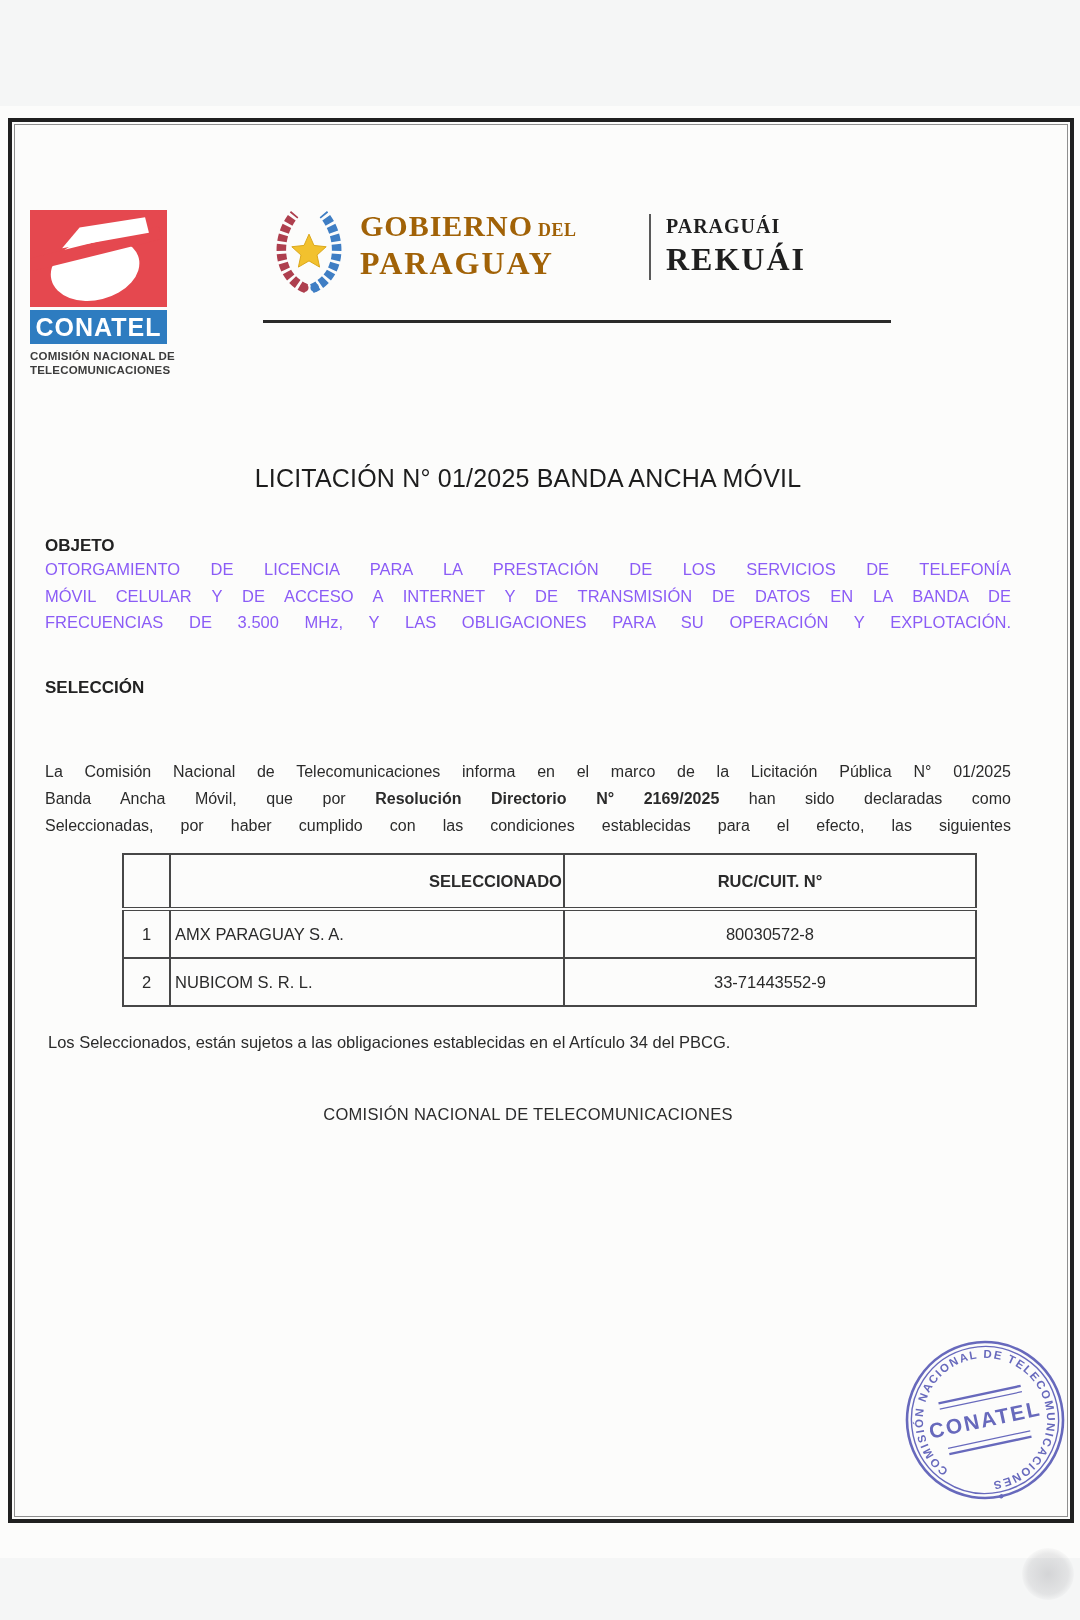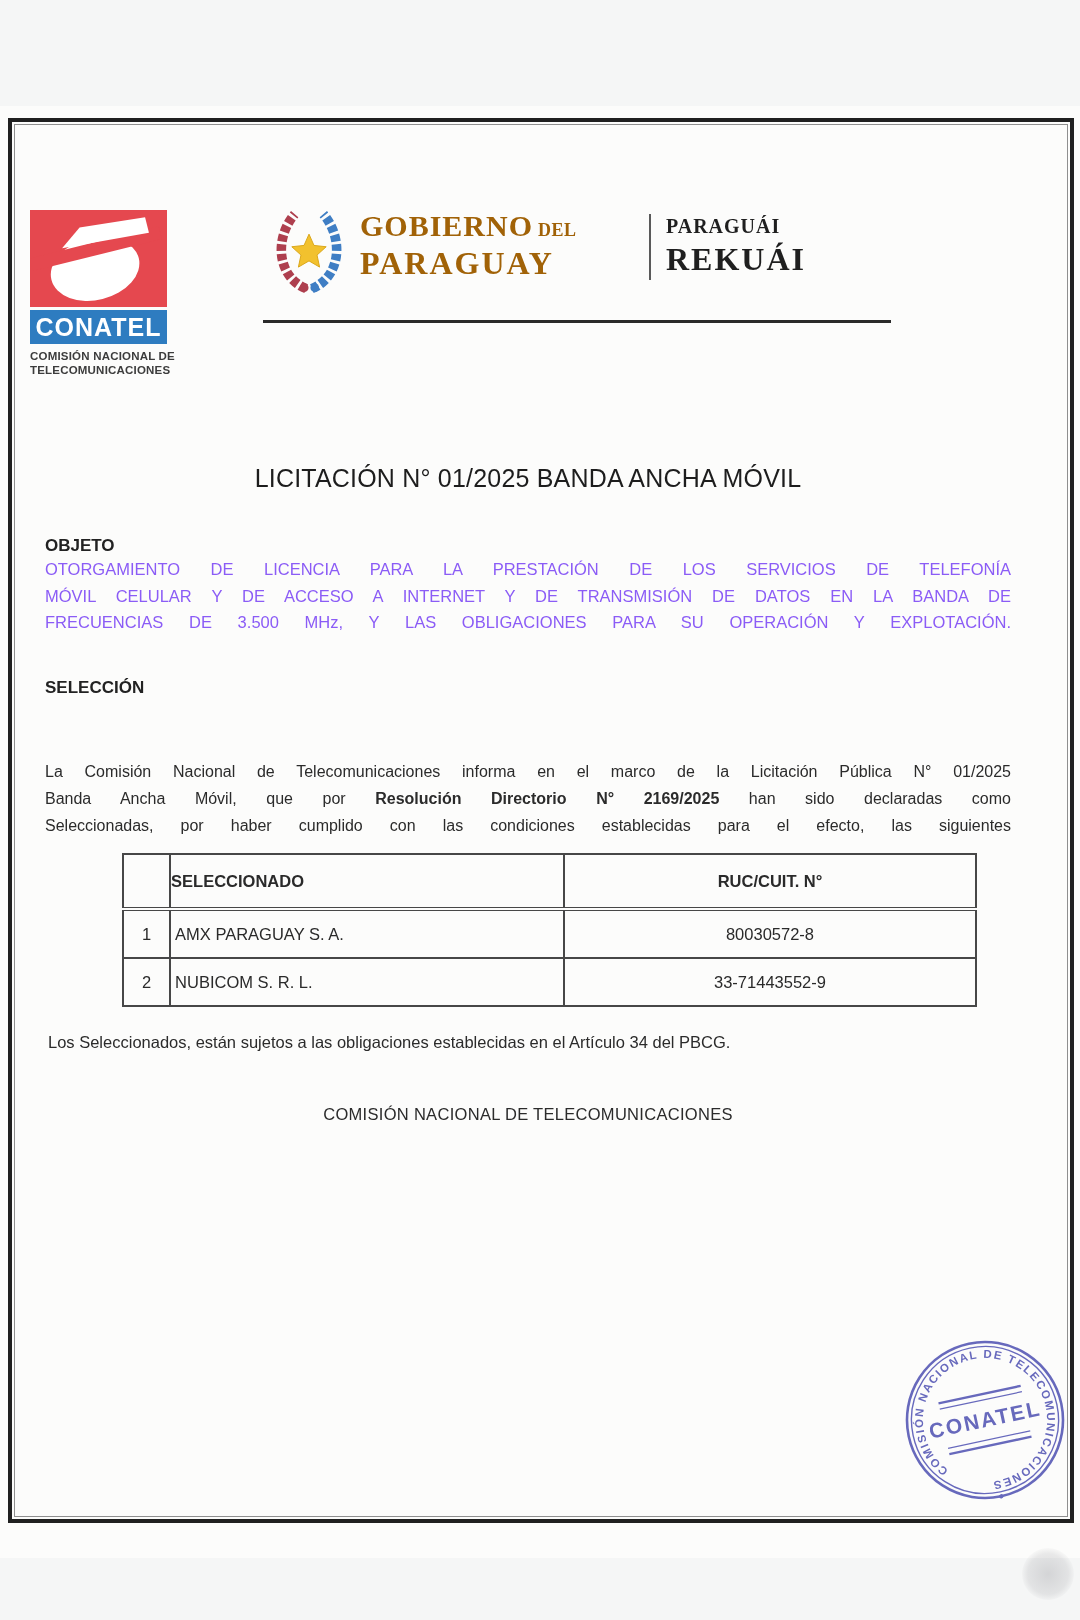--- a/index.html
+++ b/index.html
@@ -140,21 +140,21 @@
 <div class="seleccion-p">
   <div class="jline">La Comisión Nacional de Telecomunicaciones informa en el marco de la Licitación Pública N° 01/2025</div>
   <div class="jline"><span>Banda Ancha Móvil, que por </span><b>Resolución Directorio N° 2169/2025</b><span> han sido declaradas como</span></div>
   <div class="jline">Seleccionadas, por haber cumplido con las condiciones establecidas para el efecto, las siguientes</div>
 </div>
 
 <table class="sel-table">
   <thead>
     <tr>
       <th class="col-num"></th>
-      <th class="col-name" style="text-align:left;padding-left:0;">SELECCIONADO</th>
+      <th class="col-name" style="text-align:right;padding-left:0;">SELECCIONADO</th>
       <th class="col-ruc">RUC/CUIT. N°</th>
     </tr>
   </thead>
   <tbody>
     <tr>
       <td class="col-num">1</td>
       <td class="col-name">AMX PARAGUAY S. A.</td>
       <td class="col-ruc">80030572-8</td>
     </tr>
     <tr>

